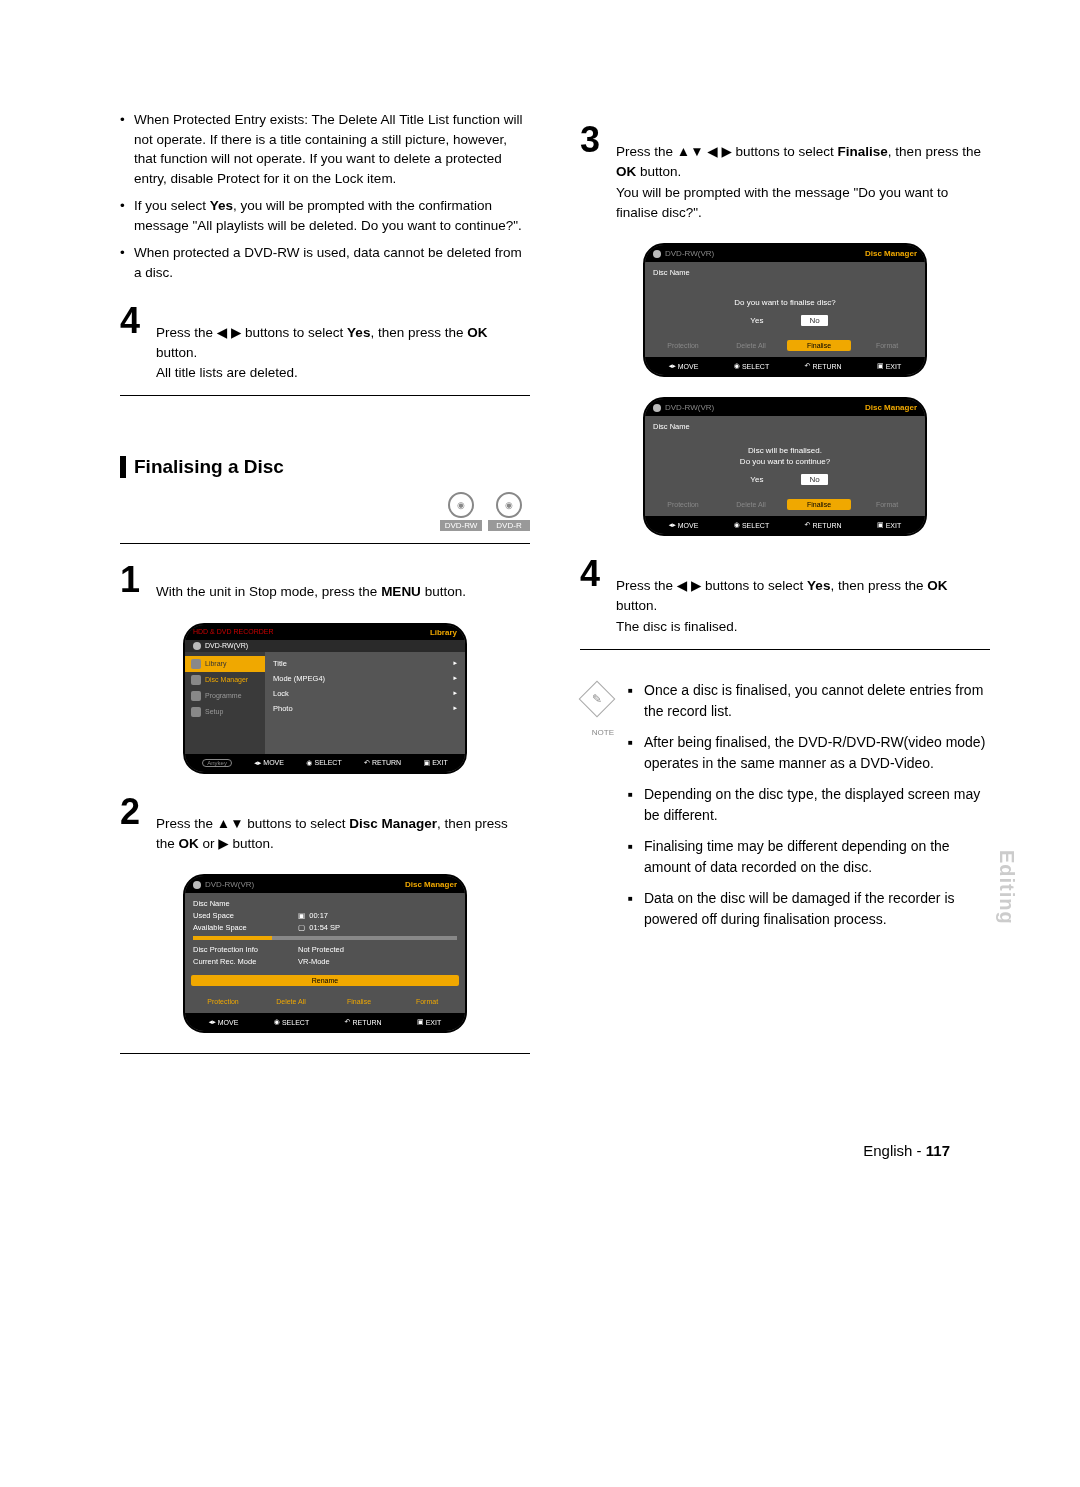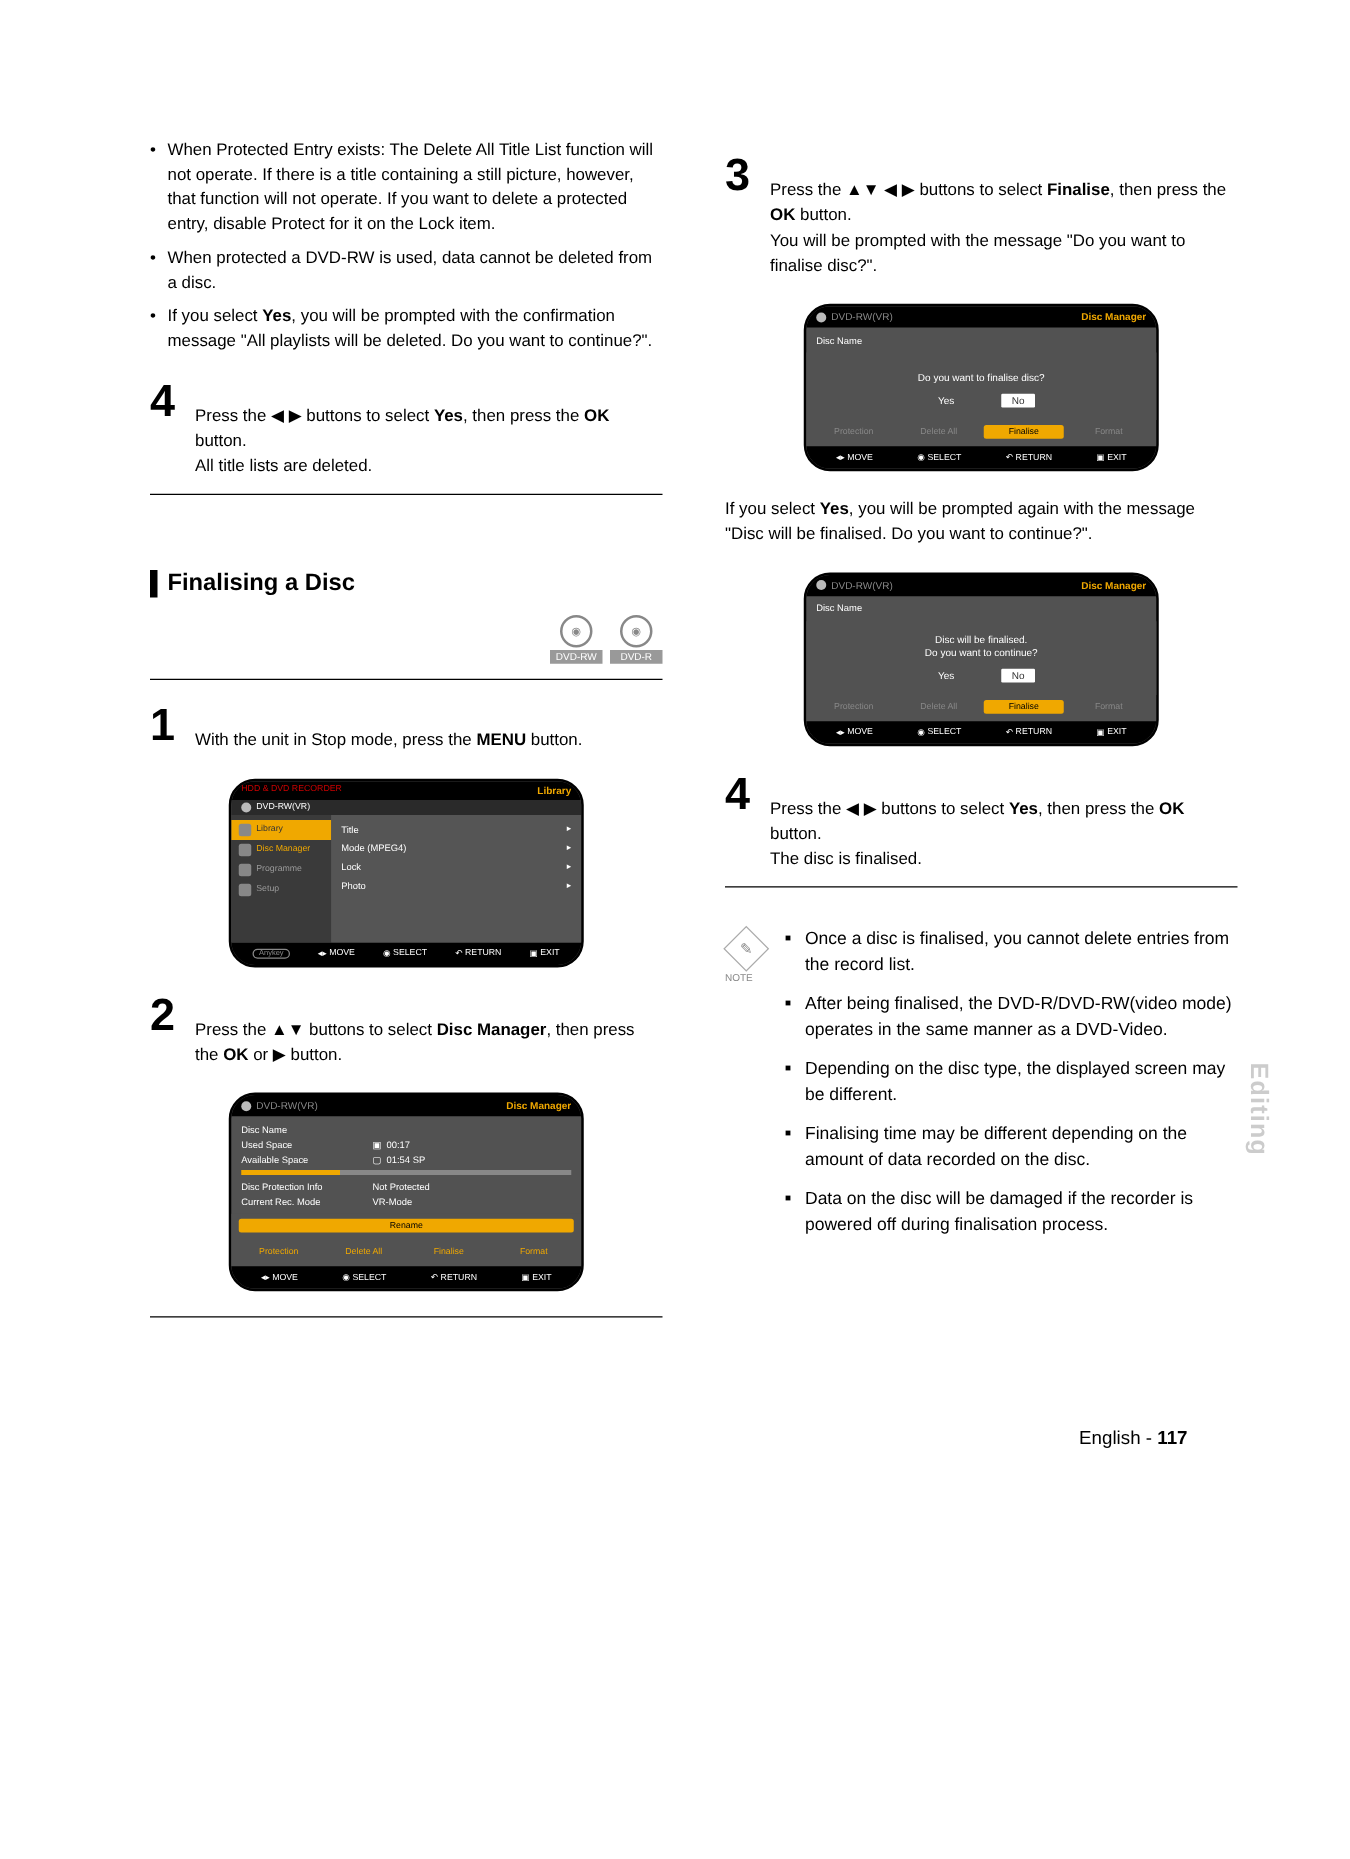--- a/index.html
+++ b/index.html
@@ -242,21 +242,21 @@
   .note-icon-wrap { text-align:center; }
   .note-icon {
     width: 24px;
     height: 24px;
     border: 1px solid #aaa;
     transform: rotate(45deg);
     margin: 6px 4px 4px 4px;
     display:flex; align-items:center; justify-content:center;
   }
   .note-icon span { transform: rotate(-45deg); font-size:12px; color:#888;}
-  .note-label { font-size: 8px; color: #888; text-align:left; margin-top:6px;}
+  .note-label { font-size: 8px; color: #888; text-align:right; margin-top:16px;}
   ul.sq { list-style: none; padding: 0; margin: 0; }
   ul.sq li {
     font-size: 14px;
     line-height: 1.5;
     padding-left: 16px;
     position: relative;
     margin-bottom: 10px;
   }
   ul.sq li::before {
     content: "■";
@@ -293,22 +293,22 @@
 </style>
 </head>
 <body>
 
 <div class="page">
   <div class="columns">
 
     <div class="col">
       <ul class="bullets">
         <li><span>When Protected Entry exists: The Delete All Title List function will not operate. If there is a title containing a still picture, however, that function will not operate. If you want to delete a protected entry, disable Protect for it on the Lock item.</span></li>
+        <li><span>If you select <b>Yes</b>, you will be prompted with the confirmation message "All playlists will be deleted. Do you want to continue?".</span></li>
         <li><span>When protected a DVD-RW is used, data cannot be deleted from a disc.</span></li>
-        <li><span>If you select <b>Yes</b>, you will be prompted with the confirmation message "All playlists will be deleted. Do you want to continue?".</span></li>
       </ul>
 
       <div class="step">
         <div class="step-num">4</div>
         <div class="step-text"><span>Press the ◀ ▶ buttons to select <b>Yes</b>, then press the <b>OK</b> button.<br>All title lists are deleted.</span></div>
       </div>
 
       <hr class="hr">
 
       <div class="section-head">
@@ -514,21 +514,20 @@
               <span class="fkey-ico">↶</span>
               <span>RETURN</span>
             </span>
           <span class="fkey">
               <span class="fkey-ico">▣</span>
               <span>EXIT</span>
             </span>
         </div>
       </div>
 
-      <div class="para"><span>If you select <b>Yes</b>, you will be prompted again with the message "Disc will be finalised. Do you want to continue?".</span></div>
 
       <div class="osd">
         <div class="osd-header">
           <span class="left">
               <span class="osd-disc-icon"></span>
               <span>DVD-RW(VR)</span>
             </span>
           <span>Disc Manager</span>
         </div>
         <div class="osd-info">

